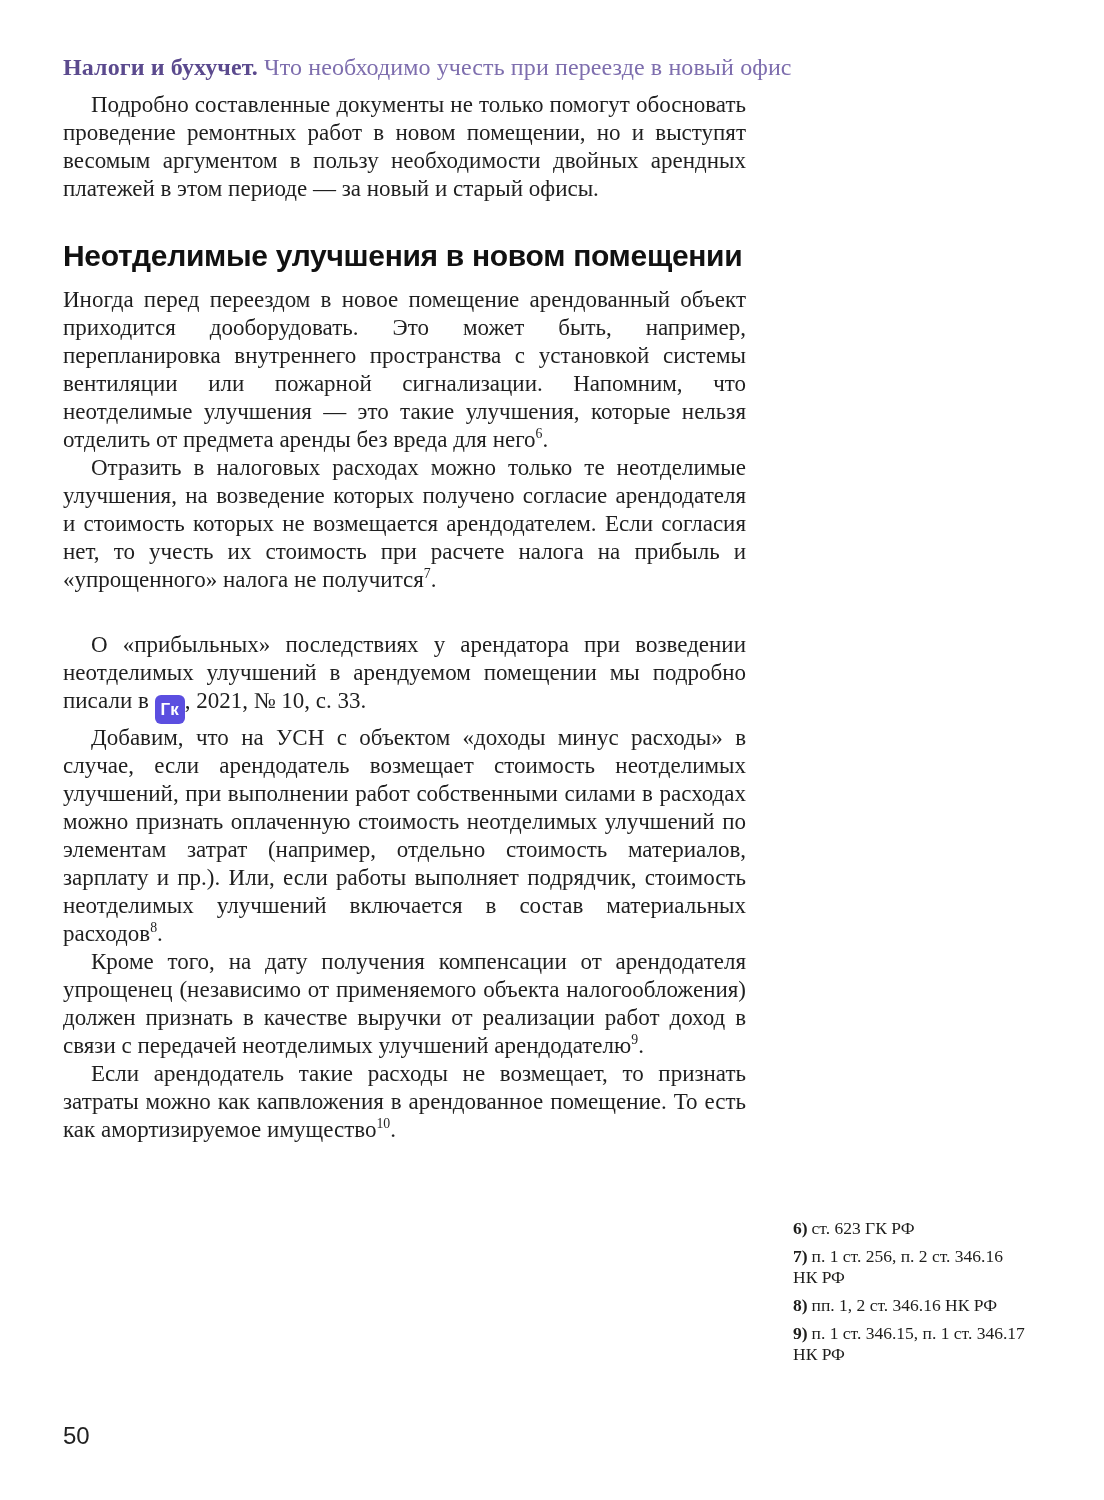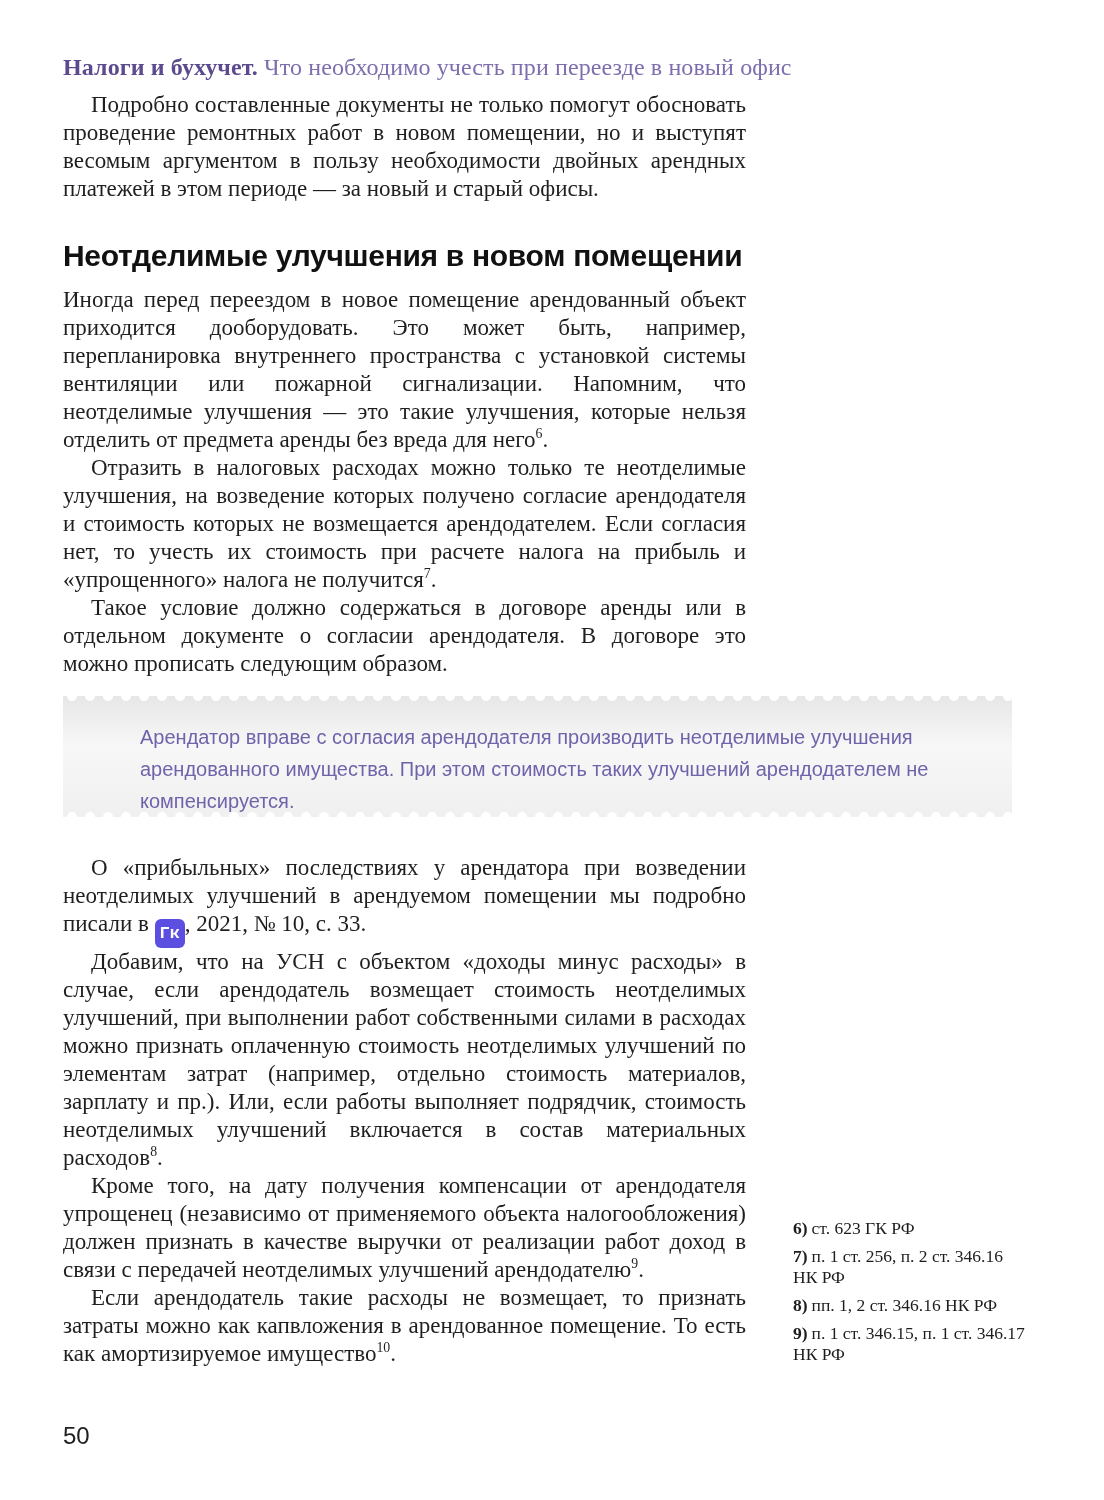--- a/index.html
+++ b/index.html
@@ -76,21 +76,21 @@
     color:#7163ab;
   }
 
   
   .gk-badge {
     display:inline-block;
     width:30px; height:29px;
     border-radius:6px;
     background:#5b4ee0;
     color:#ffffff;
-    font-family:Liberation Mono, monospace;
+    font-family:Liberation Sans, sans-serif;
     font-weight:bold;
     font-size:17px; line-height:29px;
     text-align:center;
     vertical-align:-7px;
     text-indent:0;
   }
 
   
   .footnotes {
     position:absolute; left:793px; top:1218px;
@@ -119,25 +119,21 @@
   <div class="content">
 
     <p class="body-p indent" id="p1"><span>Подробно составленные документы не только помогут обосновать проведение ремонтных работ в новом помещении, но и выступят весомым аргументом в пользу необходимости двойных арендных платежей в этом периоде — за новый и старый офисы.</span></p>
 
     <h2 class="section-heading">Неотделимые улучшения в новом помещении</h2>
 
     <p class="body-p" id="p2"><span>Иногда перед переездом в новое помещение арендованный объект приходится дооборудовать. Это может быть, например, перепланировка внутреннего пространства с установкой системы вентиляции или пожарной сигнализации. Напомним, что неотделимые улучшения — это такие улучшения, которые нельзя отделить от предмета аренды без вреда для него</span><sup>6</sup><span>.</span></p>
 
     <p class="body-p indent" id="p3"><span>Отразить в налоговых расходах можно только те неотделимые улучшения, на возведение которых получено согласие арендодателя и стоимость которых не возмещается арендодателем. Если согласия нет, то учесть их стоимость при расчете налога на прибыль и «упрощенного» налога не получится</span><sup>7</sup><span>.</span></p>
 
-    <p class="body-p indent" id="p4"><span>Такое условие должно содержаться в договоре аренды или в отдельном документе о согласии арендодателя. В договоре это можно прописать следующим образом.</span></p>
 
-    <div class="callout">
-      <p class="callout-text">Арендатор вправе с согласия арендодателя производить неотделимые улучшения арендованного имущества. При этом стоимость таких улучшений арендодателем не компенсируется.</p>
-    </div>
 
     <p class="body-p indent" id="p5"><span>О «прибыльных» последствиях у арендатора при возведении неотделимых улучшений в арендуемом помещении мы подробно писали в </span><span class="gk-badge">Гк</span><span>, 2021, № 10, с. 33.</span></p>
 
     <p class="body-p indent" id="p6"><span>Добавим, что на УСН с объектом «доходы минус расходы» в случае, если арендодатель возмещает стоимость неотделимых улучшений, при выполнении работ собственными силами в расходах можно признать оплаченную стоимость неотделимых улучшений по элементам затрат (например, отдельно стоимость материалов, зарплату и пр.). Или, если работы выполняет подрядчик, стоимость неотделимых улучшений включается в состав материальных расходов</span><sup>8</sup><span>.</span></p>
 
     <p class="body-p indent" id="p7"><span>Кроме того, на дату получения компенсации от арендодателя упрощенец (независимо от применяемого объекта налогообложения) должен признать в качестве выручки от реализации работ доход в связи с передачей неотделимых улучшений арендодателю</span><sup>9</sup><span>.</span></p>
 
     <p class="body-p indent" id="p8"><span>Если арендодатель такие расходы не возмещает, то признать затраты можно как капвложения в арендованное помещение. То есть как амортизируемое имущество</span><sup>10</sup><span>.</span></p>
 
   </div>

